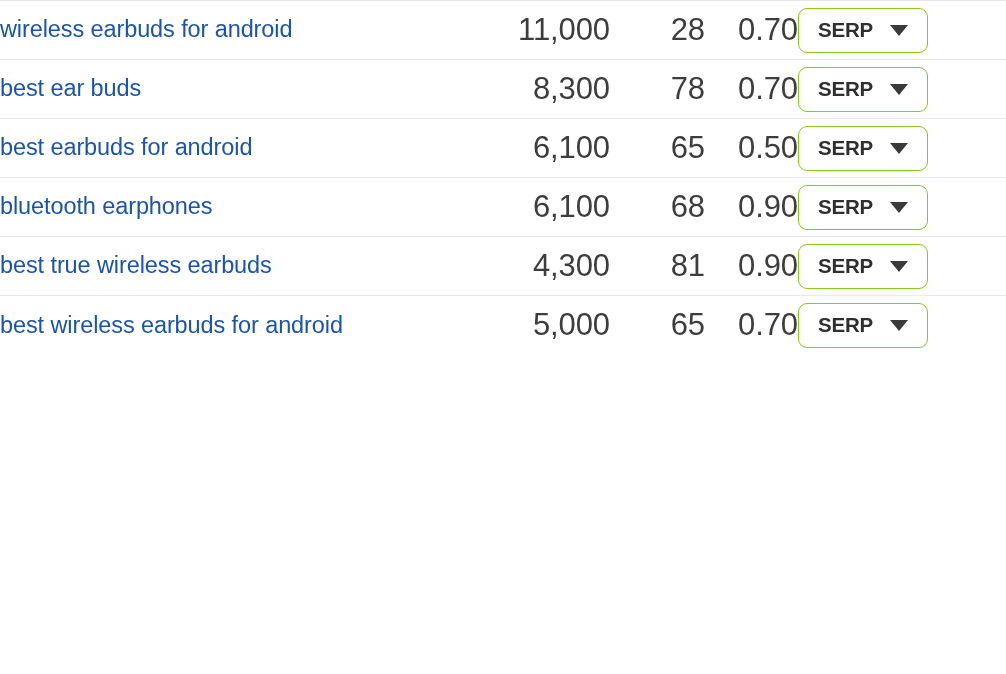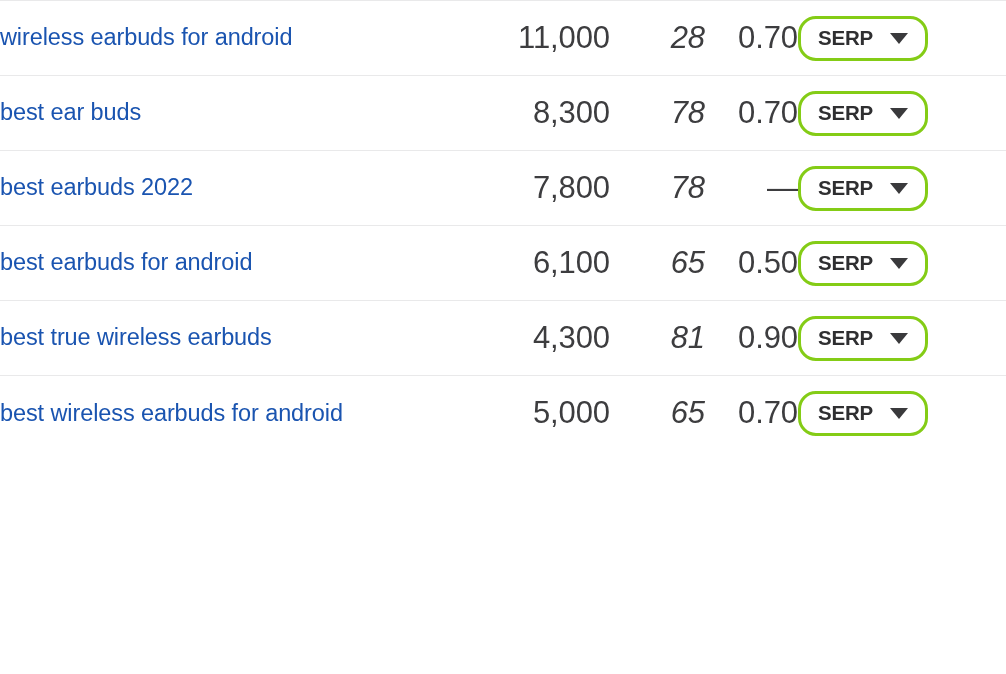--- a/index.html
+++ b/index.html
@@ -16,21 +16,21 @@
     -webkit-font-smoothing: antialiased;
   }
 
   #keyword-table {
     width: 1006px;
     border-collapse: collapse;
     table-layout: fixed;
   }
 
   #keyword-table tr.kw-row {
-    height: 75px;
+    height: 59px;
     border-top: 1px solid #e9e9ea;
   }
 
   #keyword-table td {
     padding: 0;
     vertical-align: middle;
     border: 0;
   }
 
   
@@ -57,39 +57,39 @@
 
   
   .cell-num {
     text-align: right;
     color: #3d3d3f;
     font-size: 31px;
     line-height: 1.15;
     letter-spacing: -0.1px;
   }
   .cell-volume { padding-right: 0px; }
-  .cell-kd     { padding-right: 0px; font-style: italic; }
+  .cell-kd     { padding-right: 0px; }
   .cell-cpc    { padding-right: 6px; }
 
   
   .cell-serp {
     text-align: left;
     padding-left: 44px;
   }
   .serp-button {
     display: inline-flex;
     align-items: center;
     justify-content: center;
     gap: 17px;
     box-sizing: border-box;
     width: 130px;
     height: 45px;
     background: #ffffff;
-    border: 3px solid #84cc16;
-    border-radius: 18px;
+    border: 1px solid #84cc16;
+    border-radius: 9px;
     cursor: pointer;
     padding: 0 12px;
     font-family: "Liberation Sans", sans-serif;
   }
   .serp-label {
     color: #2f2f31;
     font-size: 20.5px;
     font-weight: bold;
     letter-spacing: -0.2px;
     line-height: 1;
@@ -130,34 +130,34 @@
         <td class="cell-keyword"><a class="kw-link">best ear buds</a></td>
         <td class="cell-num cell-volume">8,300</td>
         <td class="cell-num cell-kd">78</td>
         <td class="cell-num cell-cpc">0.70</td>
         <td class="cell-serp"><button class="serp-button">
             <span class="serp-label">SERP</span>
             <span class="caret-down"></span>
           </button></td>
       </tr>
       <tr class="kw-row">
-        <td class="cell-keyword"><a class="kw-link">best earbuds 2022</a></td>
-        <td class="cell-num cell-volume">7,800</td>
-        <td class="cell-num cell-kd">78</td>
-        <td class="cell-num cell-cpc">—</td>
+        <td class="cell-keyword"><a class="kw-link">best earbuds for android</a></td>
+        <td class="cell-num cell-volume">6,100</td>
+        <td class="cell-num cell-kd">65</td>
+        <td class="cell-num cell-cpc">0.50</td>
         <td class="cell-serp"><button class="serp-button">
             <span class="serp-label">SERP</span>
             <span class="caret-down"></span>
           </button></td>
       </tr>
       <tr class="kw-row">
-        <td class="cell-keyword"><a class="kw-link">best earbuds for android</a></td>
+        <td class="cell-keyword"><a class="kw-link">bluetooth earphones</a></td>
         <td class="cell-num cell-volume">6,100</td>
-        <td class="cell-num cell-kd">65</td>
-        <td class="cell-num cell-cpc">0.50</td>
+        <td class="cell-num cell-kd">68</td>
+        <td class="cell-num cell-cpc">0.90</td>
         <td class="cell-serp"><button class="serp-button">
             <span class="serp-label">SERP</span>
             <span class="caret-down"></span>
           </button></td>
       </tr>
       <tr class="kw-row">
         <td class="cell-keyword"><a class="kw-link">best true wireless earbuds</a></td>
         <td class="cell-num cell-volume">4,300</td>
         <td class="cell-num cell-kd">81</td>
         <td class="cell-num cell-cpc">0.90</td>

